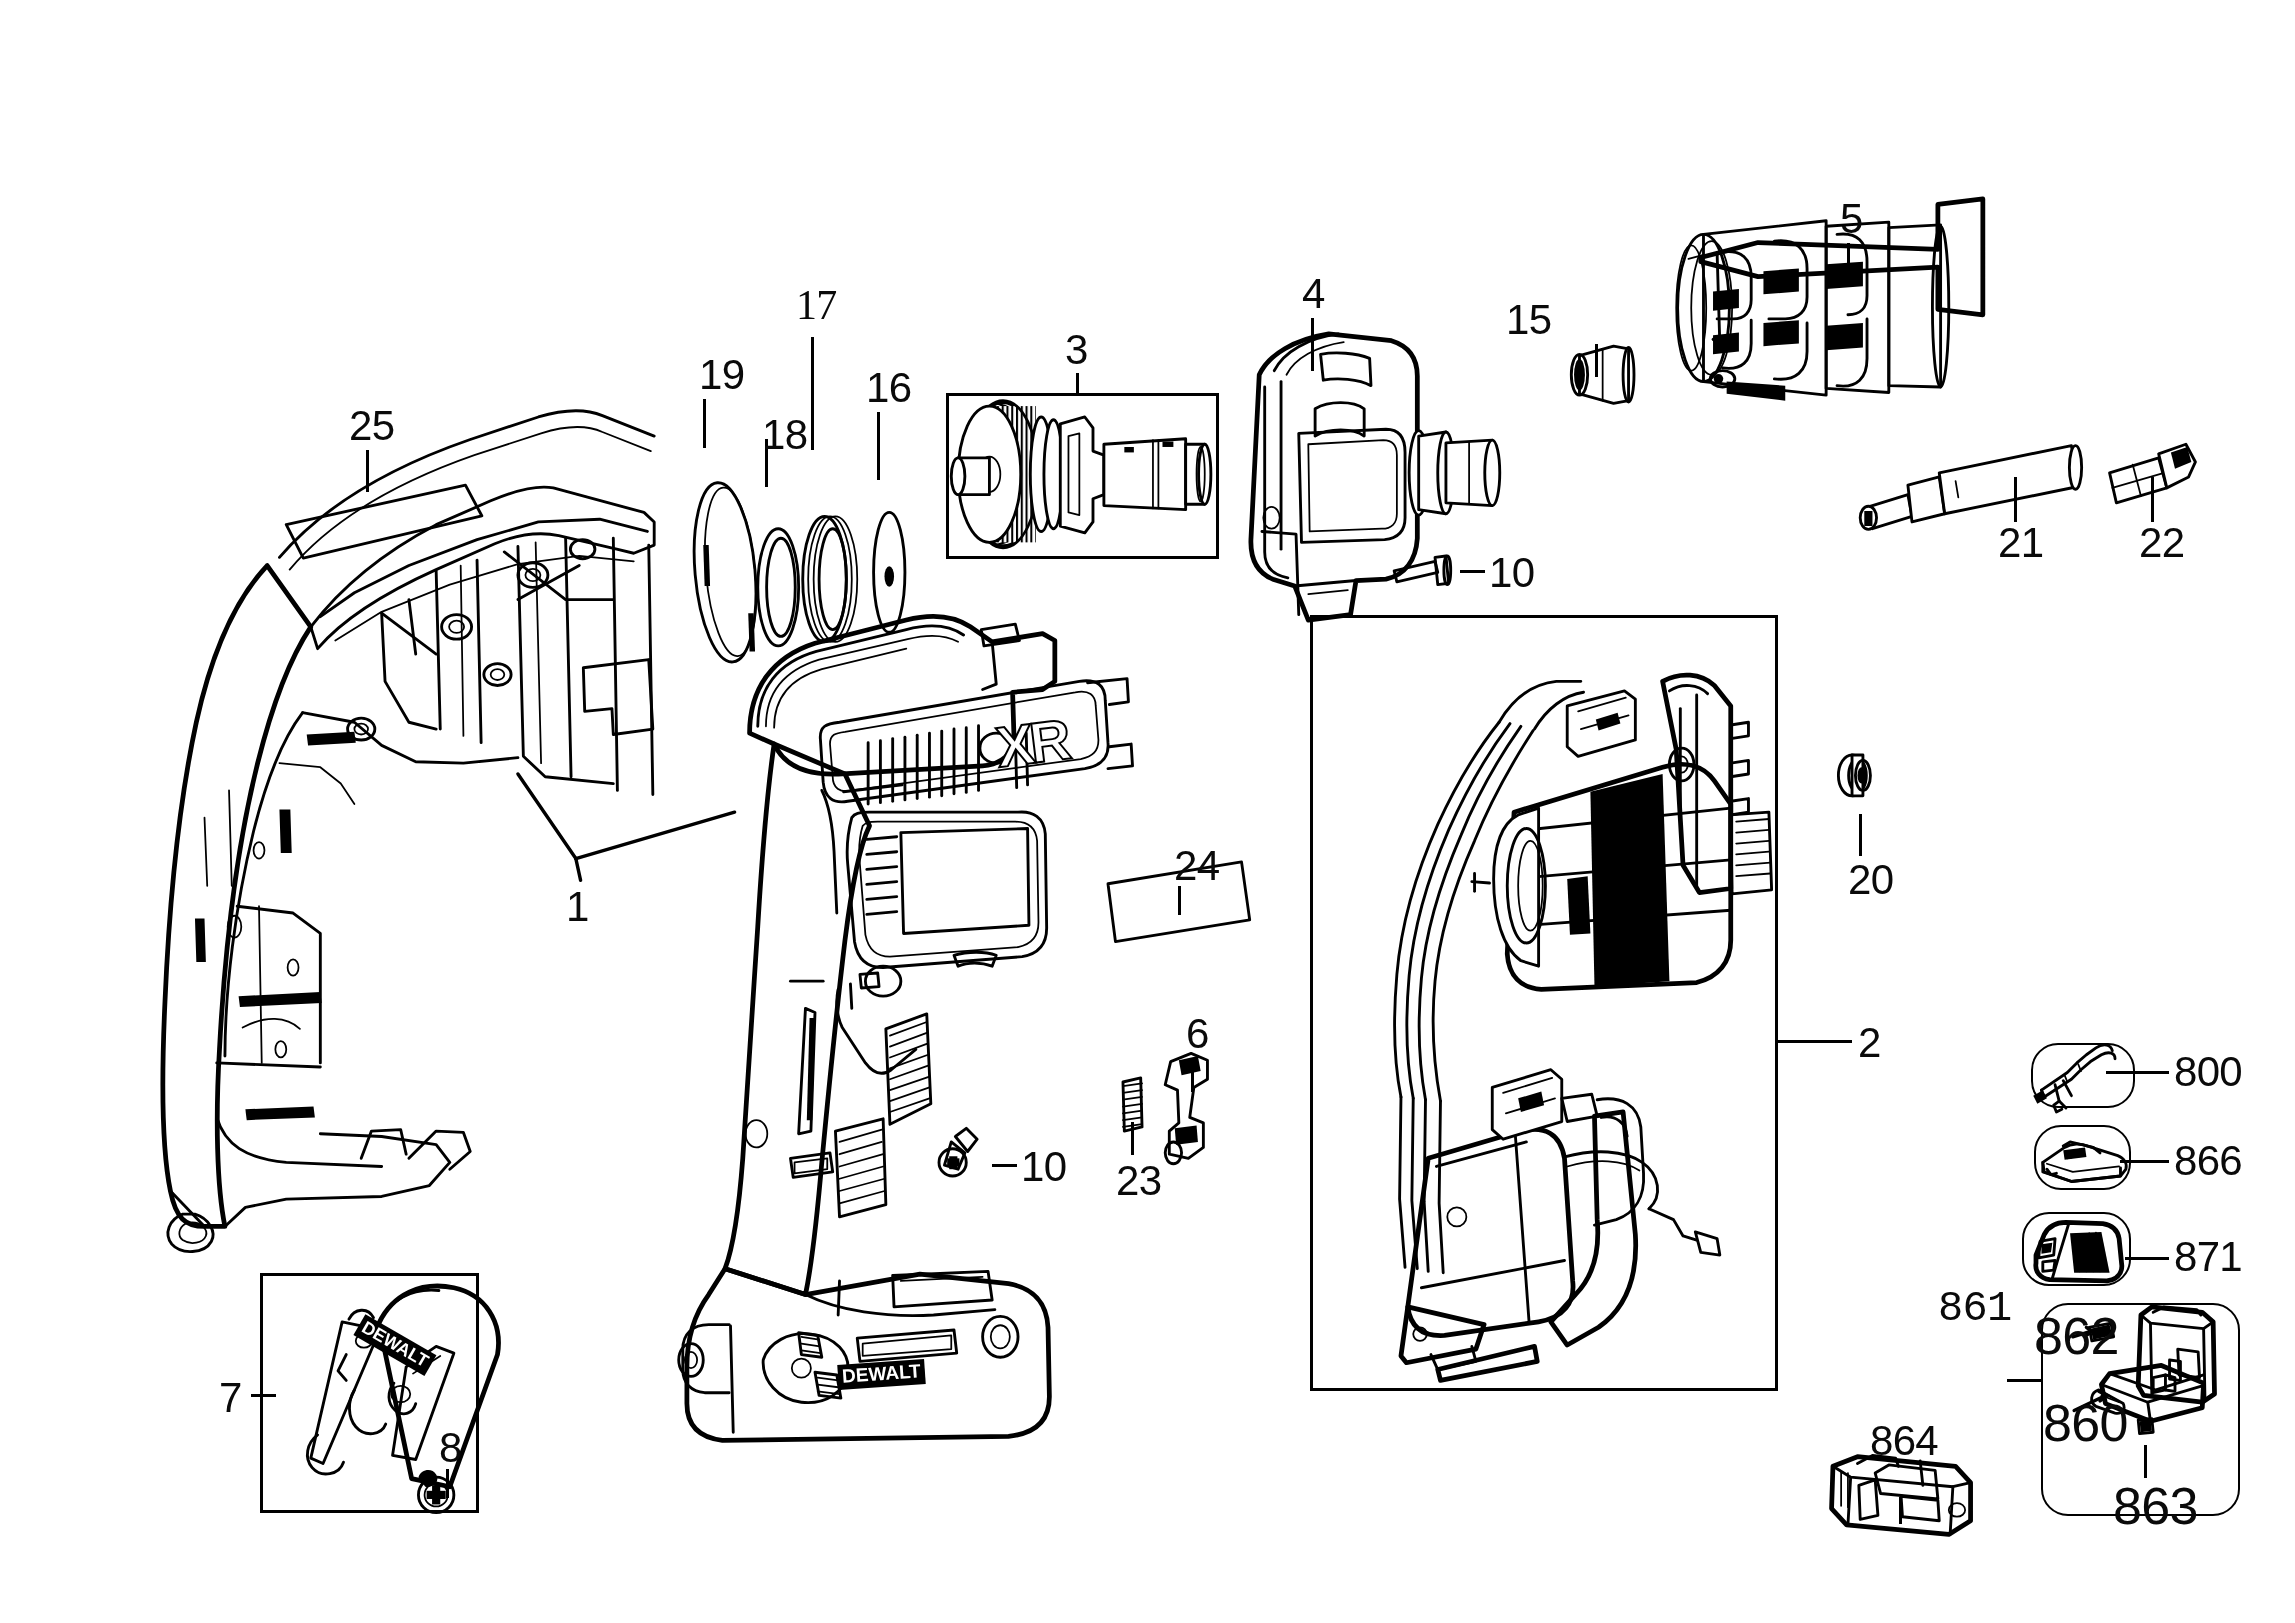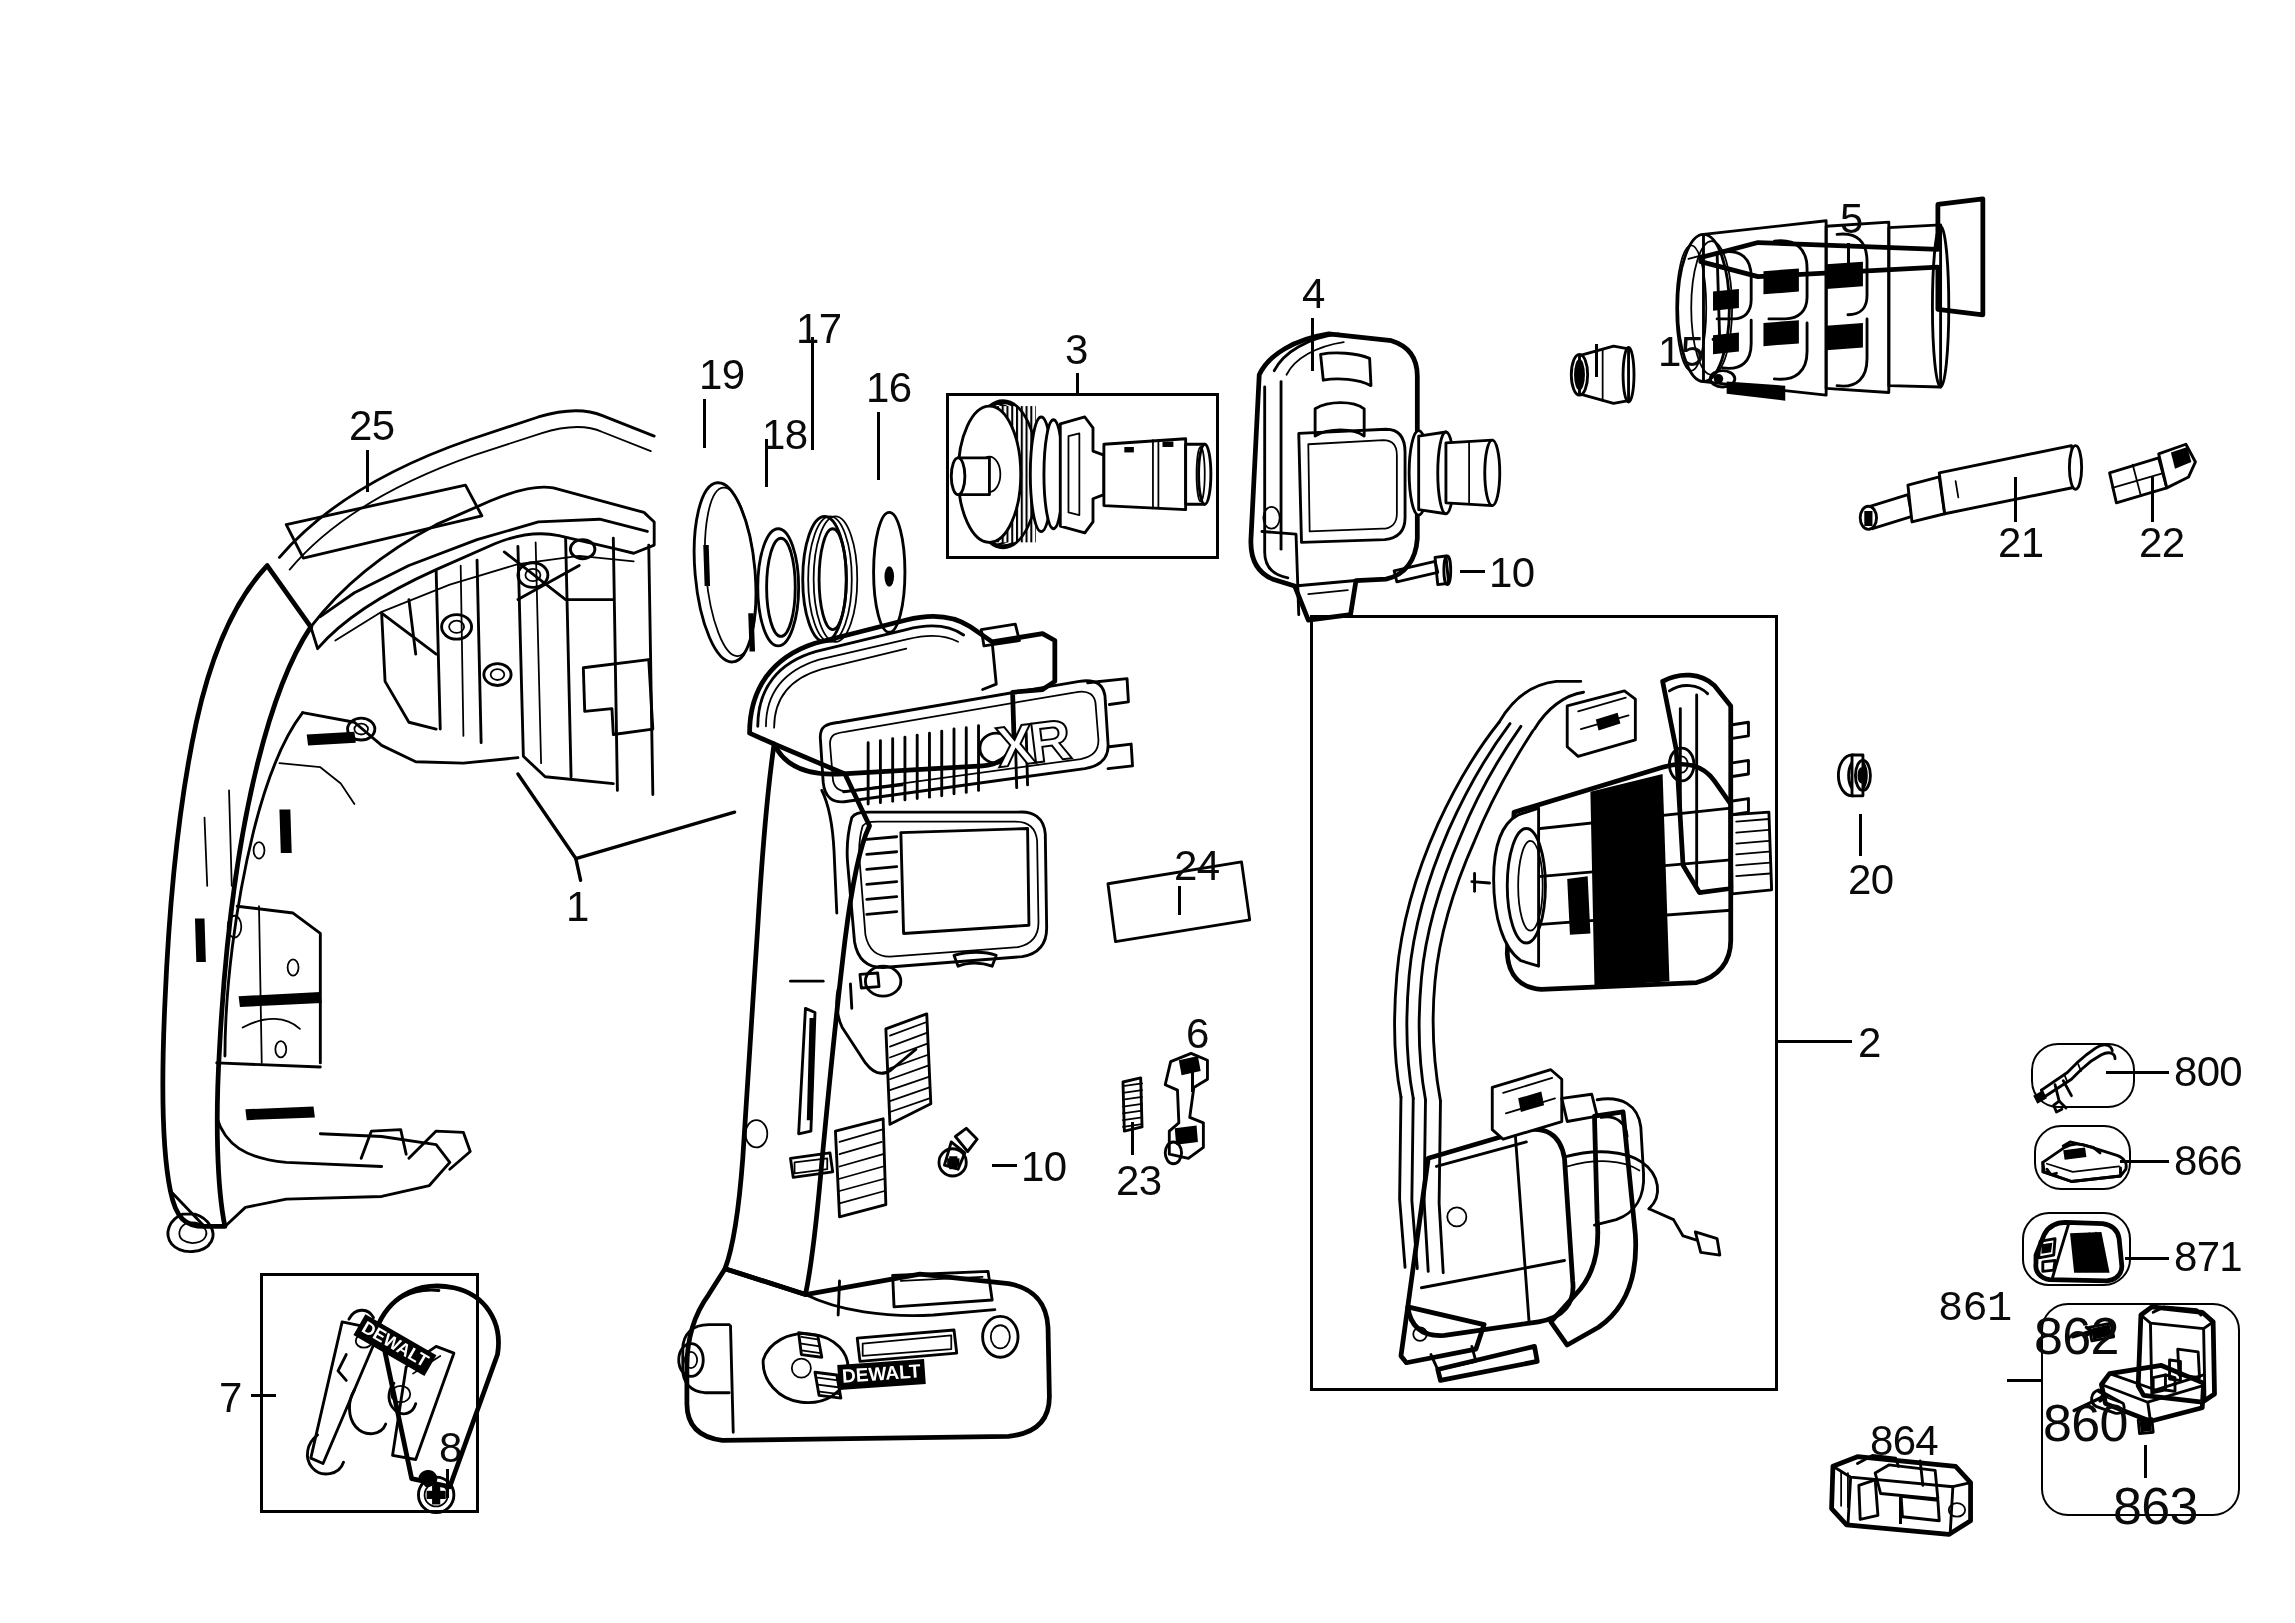--- a/index.html
+++ b/index.html
@@ -748,25 +748,25 @@
       <path d="M 3062 1948 L 3070 1954 L 3062 1960"></path>
 
       <path d="M 3044 2070 L 3090 2048"></path>
       <path d="M 3080 2042 L 3092 2048 L 3082 2056"></path>
     </g>
   </svg>
 
   <div class="callout" style="left:349px;  top:405px;">25</div>
   <div class="callout" style="left:699px; top:354px;">19</div>
   <div class="callout" style="left:762px; top:414px;">18</div>
-  <div class="callout" style="left:796px; top:308px;">17</div>
+  <div class="callout" style="left:796px; top:284px;font-family:Liberation Serif, serif;">17</div>
   <div class="callout" style="left:866px; top:367px;">16</div>
   <div class="callout" style="left:1065px; top:329px;">3</div>
   <div class="callout" style="left:1302px; top:273px;">4</div>
-  <div class="callout" style="left:1658px; top:299px;margin-top:32px;">15</div>
+  <div class="callout" style="left:1506px; top:299px;">15</div>
   <div class="callout" style="left:1840px; top:198px;">5</div>
   <div class="callout" style="left:1489px; top:552px;">10</div>
   <div class="callout" style="left:1998px; top:522px;">21</div>
   <div class="callout" style="left:2139px; top:522px;">22</div>
   <div class="callout" style="left:566px;  top:886px;">1</div>
   <div class="callout" style="left:1174px; top:845px;">24</div>
   <div class="callout" style="left:1848px; top:859px;">20</div>
   <div class="callout" style="left:1858px; top:1022px;">2</div>
   <div class="callout" style="left:1186px; top:1013px;">6</div>
   <div class="callout" style="left:1116px; top:1160px;text-align:right;">23</div>

